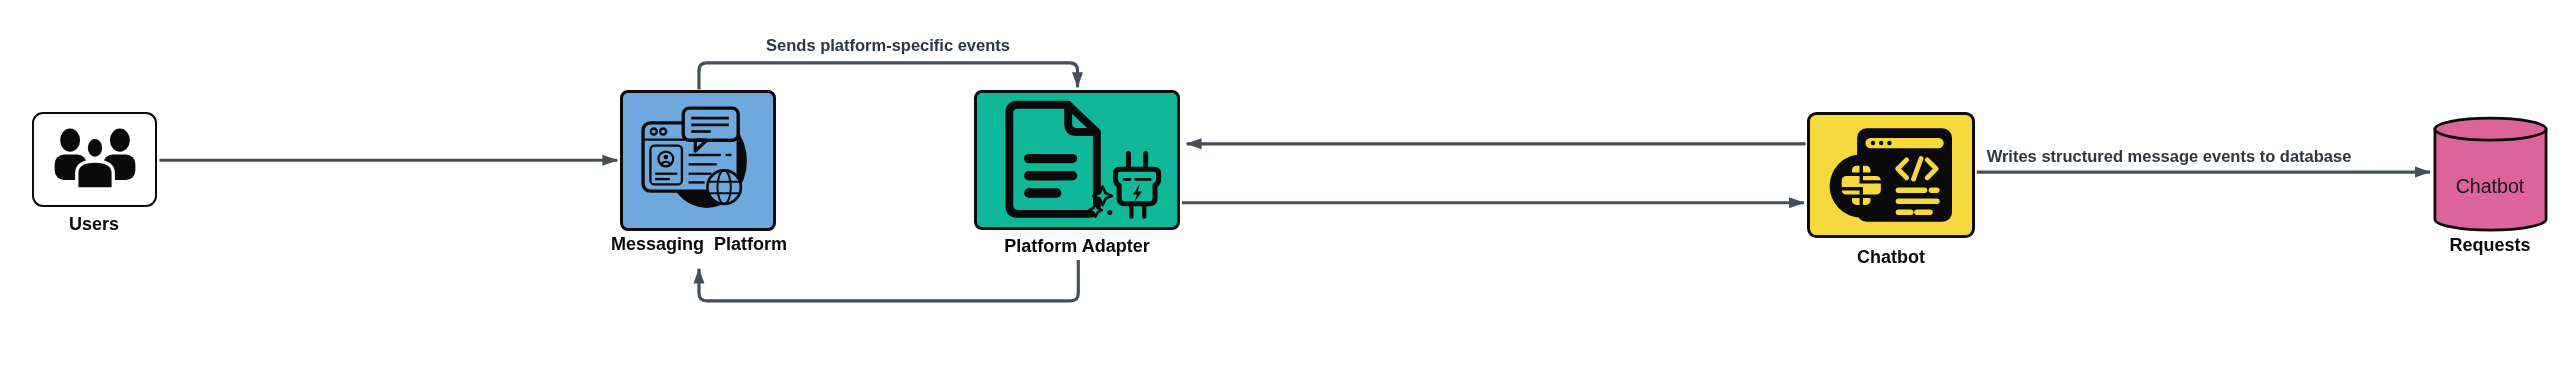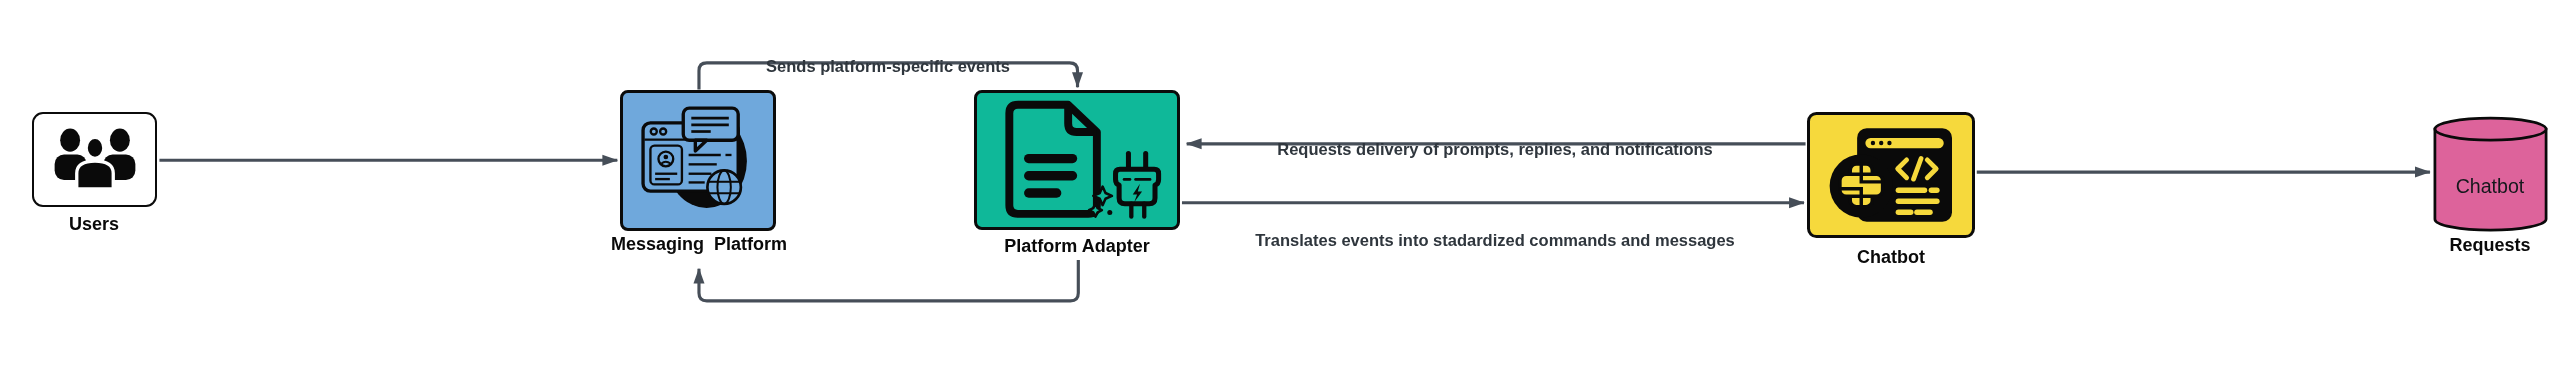--- a/index.html
+++ b/index.html
@@ -15,21 +15,21 @@
   body{font-family:"Liberation Sans", sans-serif;}
   .canvas{position:relative;width:2576px;height:385px;background:#ffffff;overflow:hidden;}
   .layer{position:absolute;left:0;top:0;width:2576px;height:385px;}
   .node{position:absolute;box-sizing:border-box;border:3.1px solid #0b0b0b;display:flex;align-items:center;justify-content:center;}
   .node-users{left:32px;top:112px;width:125px;height:95px;border-radius:11px;background:#ffffff;border-width:2.7px;}
   .node-msg{left:620px;top:90px;width:156px;height:141px;border-radius:7.9px;}
   .node-adp{left:974px;top:90px;width:206px;height:140px;border-radius:7.9px;}
   .node-bot{left:1807px;top:112px;width:168px;height:126px;border-radius:9.4px;}
   .node-db{left:2431px;top:113px;width:119px;height:123px;border:none;background:transparent;}
   .node-label{position:absolute;transform:translate(-50%,-50%);font-size:18px;font-weight:700;color:var(--c-ink);white-space:pre;text-align:center;}
-  .edge-label{position:absolute;transform:translate(-50%,-50%);font-size:16.5px;font-weight:700;color:var(--c-edge-text);white-space:nowrap;text-align:center;line-height:27px;margin-top:21px;}
+  .edge-label{position:absolute;transform:translate(-50%,-50%);font-size:16.5px;font-weight:700;color:var(--c-edge-text);white-space:nowrap;text-align:center;line-height:27px;}
   .edge-label.wrap{white-space:normal;width:298px;}
   .db-text{position:absolute;left:2490px;top:186px;transform:translate(-50%,-50%);font-size:19.6px;font-weight:400;color:#15181c;}
   svg{display:block;}
 </style>
 </head>
 <body>
 
 <div class="canvas">
 
   <svg class="layer" width="2576" height="385" viewBox="0 0 3280 490">
@@ -175,17 +175,16 @@
   <div class="node node-db">
     <svg width="119" height="123" viewBox="0 0 152 156">
       <path d="M5,20 L5,135 A71,14 0 0 0 147,135 L147,20 Z" fill="#DD639B" stroke="#0a0a0a" stroke-width="3.5"></path>
       <ellipse cx="76" cy="20" rx="71" ry="14" fill="#DD639B" stroke="#0a0a0a" stroke-width="3.5"></ellipse>
     </svg>
   </div>
   <div class="db-text">Chatbot</div>
   <div class="node-label" style="left:2490px;top:245px;">Requests</div>
 
   <div class="edge-label" style="left:888px;top:45px;">Sends platform-specific events</div>
-  <div class="edge-label" style="left:1495px;top:128px;">Requests delivery of prompts, replies, and notifications</div>
-  <div class="edge-label" style="left:1495px;top:219px;">Translates events into stadardized commands and messages</div>
+  <div class="edge-label" style="left:2169px;top:156px;">Writes structured message events to database</div>
 
 </div>
 
 
 </body></html>

